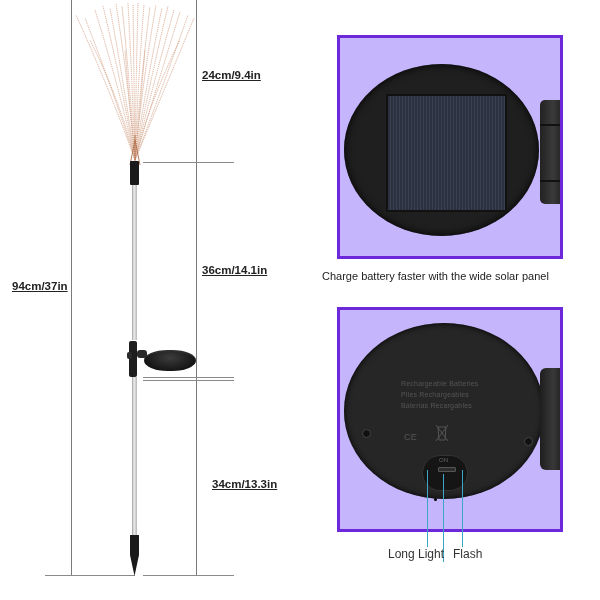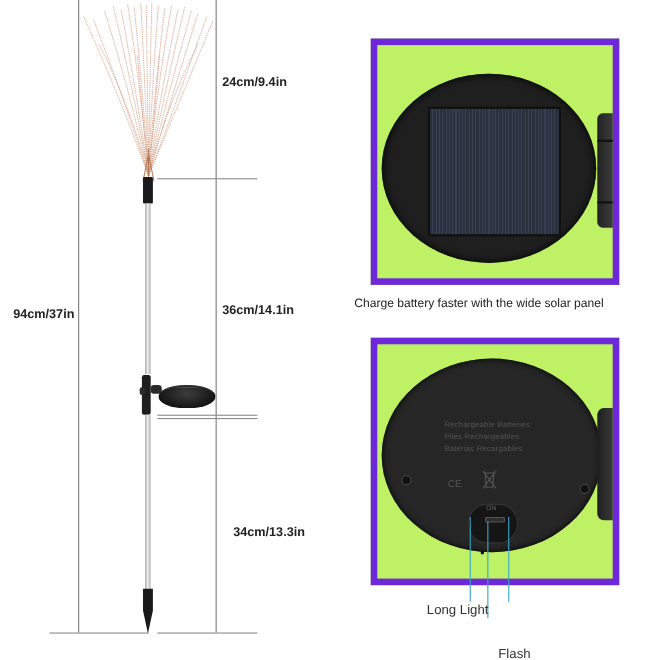--- a/index.html
+++ b/index.html
@@ -10,26 +10,27 @@
     .vline { position: absolute; width: 1px; background: #7a7a7a; }
     .hline { position: absolute; height: 1px; background: #8a8a8a; }
 
     .dim-label {
       position: absolute;
       font-family: "Liberation Sans", sans-serif;
       font-weight: bold;
       font-size: 11.5px;
       color: #222;
       white-space: nowrap;
+      text-decoration: underline;
     }
 
     .panel-box {
       position: absolute;
-      border: 6px solid #6d28d9;
-      background: #bef264;
+      border: 3px solid #6d28d9;
+      background: #c4b5fd;
       overflow: hidden;
     }
 
     .caption {
       position: absolute;
       font-family: Liberation Sans, sans-serif;
       font-size: 11px;
       color: #222;
       white-space: nowrap;
     }
@@ -62,21 +63,21 @@
   <div class="vline" style="left:196px;top:0;height:575px;"></div>
 
   <div class="hline" style="left:143px;top:162px;width:91px;"></div>
   <div class="hline" style="left:143px;top:377px;width:91px;"></div>
   <div class="hline" style="left:143px;top:380px;width:91px;"></div>
   <div class="hline" style="left:45px;top:575px;width:90px;"></div>
   <div class="hline" style="left:143px;top:575px;width:91px;"></div>
 
   <span class="dim-label" style="left:12px;top:280px;">94cm/37in</span>
   <span class="dim-label" style="left:202px;top:69px;">24cm/9.4in</span>
-  <span class="dim-label" style="left:202px;top:276px;">36cm/14.1in</span>
+  <span class="dim-label" style="left:202px;top:264px;">36cm/14.1in</span>
   <span class="dim-label" style="left:212px;top:478px;">34cm/13.3in</span>
 
   <svg class="abs" style="left:70px;top:0;" width="130" height="165" viewBox="0 0 130 165">
     <g stroke="#c88a6a" stroke-width="0.8" fill="none" opacity="0.85" stroke-dasharray="1.2 0.8">
       <path d="M65 160 Q40 90 6 15"></path>
       <path d="M65 160 Q45 95 15 18"></path>
       <path d="M65 160 Q50 90 25 10"></path>
       <path d="M65 160 Q52 85 33 6"></path>
       <path d="M65 160 Q55 90 40 8"></path>
       <path d="M65 160 Q58 80 46 4"></path>
@@ -160,13 +161,13 @@
   <div class="abs" style="left:98px;top:157px;width:18px;height:5px;background:#2e2e2e;border:1px solid #555;border-radius:1px;"></div>
   <div class="abs" style="left:94px;top:188px;width:3px;height:3px;background:#000;border-radius:50%;"></div>
 </div>
 
 <div class="cyan-line" style="left:427px;top:470px;height:77px;"></div>
 <div class="cyan-line" style="left:443px;top:474px;height:88px;"></div>
 <div class="cyan-line" style="left:462px;top:470px;height:77px;"></div>
 
 <span class="switch-label" style="left:388px;top:547px;">Long Light</span>
 <span class="switch-label" style="left:432px;top:561px;margin-top:48px;">OFF</span>
-<span class="switch-label" style="left:453px;top:547px;margin-top:40px;">Flash</span>
+<span class="switch-label" style="left:453px;top:547px;">Flash</span>
 
 </body></html>

